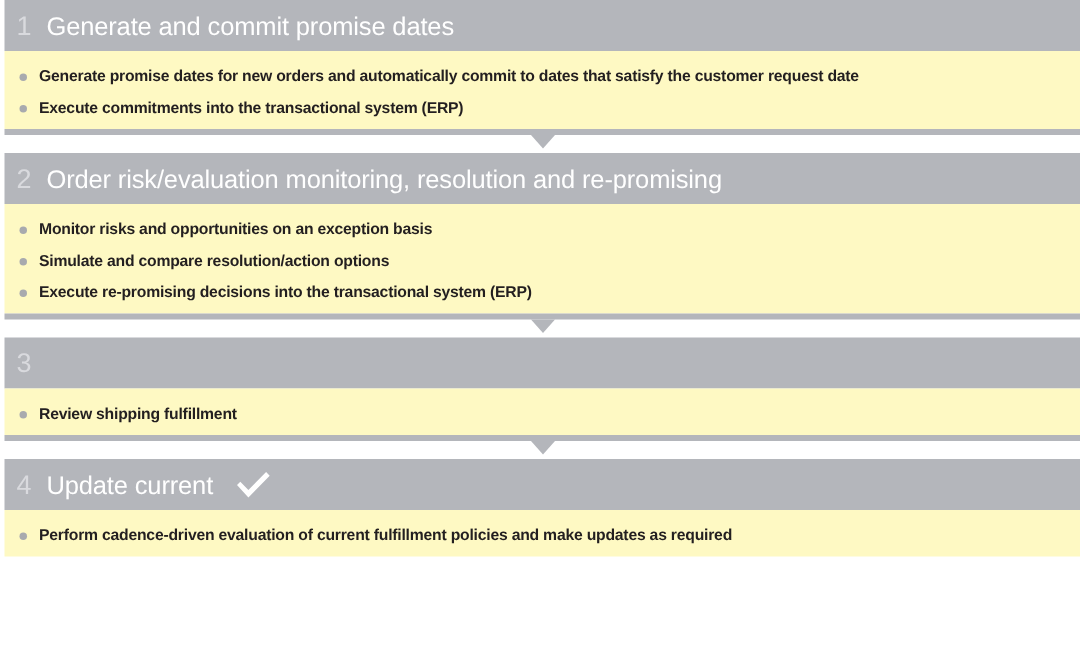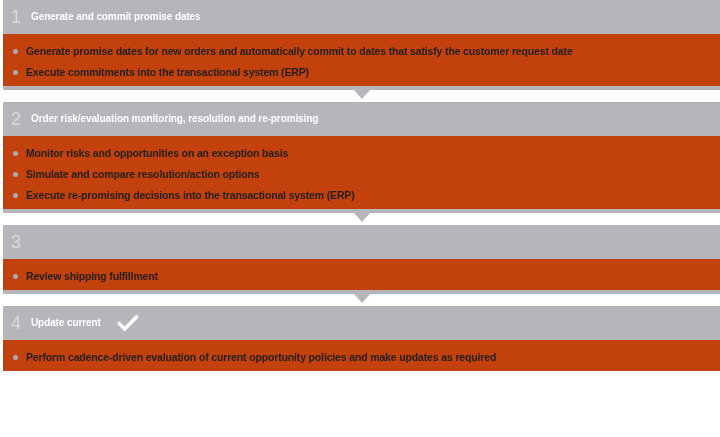--- a/index.html
+++ b/index.html
@@ -43,36 +43,36 @@
     color: #d9dade;
     font-size: 18px;
     font-weight: 400;
     line-height: 1;
     width: 20px;
     flex: none;
     text-align: left;
   }
   .stage-title {
     color: #ffffff;
-    font-size: 10px;
-    font-weight: bold;
+    font-size: 17px;
+    font-weight: normal;
     line-height: 1;
     letter-spacing: -0.1px;
     white-space: nowrap;
   }
   .check-icon {
     margin-left: 14px;
     display: flex;
     align-items: center;
     flex: none;
   }
 
   
   .stage-body {
-    background: #c2410c;
+    background: #fef9c3;
     padding: 11px 0 8px 10px;
     box-sizing: border-box;
     margin-left: 3px;
   }
   .bullet-row {
     display: flex;
     align-items: flex-start;
     margin-bottom: 9px;
   }
   .bullet-row:last-child {
@@ -193,17 +193,17 @@
         <span class="stage-title">Update current</span>
         <span class="check-icon">
           <svg width="26" height="22" viewBox="0 0 26 22">
             <path d="M2 11.4 L4.2 9.2 L9.6 14.6 L21.4 2.6 L23.8 5.2 L9.6 19.6 Z" fill="#ffffff"></path>
           </svg>
         </span>
       </div>
       <div class="stage-body">
         <div class="bullet-row">
           <span class="bullet-dot"></span>
-          <span class="bullet-text">Perform cadence-driven evaluation of current opportunity policies and make updates as required</span>
+          <span class="bullet-text">Perform cadence-driven evaluation of current fulfillment policies and make updates as required</span>
         </div>
       </div>
     </div>
   </div>
 
 </body></html>

